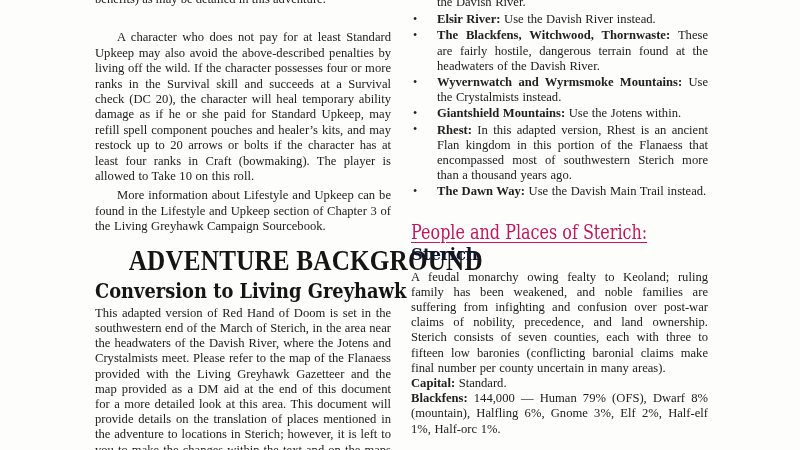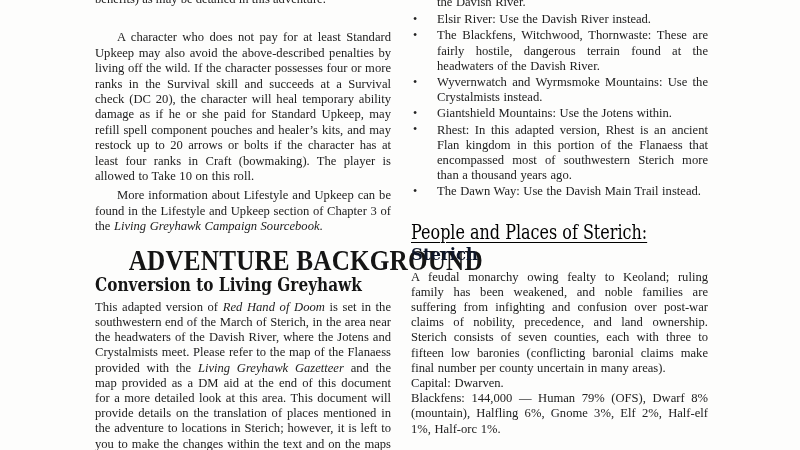--- a/index.html
+++ b/index.html
@@ -27,30 +27,30 @@
   .para-conv { margin-top:4px; line-height:15.2px; }
 
   h1.adv-heading {
     margin-top:12px; text-align:right; white-space:nowrap;
     font-size:30px; line-height:26px; font-weight:bold; color:#151515;
     letter-spacing:0.2px;
   }
   h1.adv-heading .squeeze { display:inline-block; transform:scaleX(0.84); transform-origin:50% 50%; }
 
   h2.conv-heading {
-    margin-top:0; white-space:nowrap;
+    margin-top:6px; white-space:nowrap;
     font-family:"DejaVu Serif","Liberation Serif",serif;
-    font-size:18px; line-height:23px; font-weight:bold; color:#151515;
+    font-size:21px; line-height:23px; font-weight:bold; color:#151515;
   }
   h2.conv-heading .squeeze { display:inline-block; transform:scaleX(0.85); transform-origin:0 50%; }
 
   h2.people-heading {
     margin-top:21px; white-space:nowrap;
     font-family:"DejaVu Serif","Liberation Serif",serif;
-    font-size:19.5px; line-height:24px; font-weight:normal; color:#000000;
+    font-size:19.5px; line-height:24px; font-weight:normal; color:#be185d;
   }
   h2.people-heading .squeeze {
     display:inline-block; transform:scaleX(0.82); transform-origin:0 50%;
     text-decoration:underline; text-underline-offset:3px; text-decoration-thickness:1px;
   }
   h3.sterich-heading {
     margin-top:1px;
     font-family:"DejaVu Serif","Liberation Serif",serif;
     font-size:16.5px; line-height:18px; font-weight:bold; color:#0f172a;
   }
@@ -60,22 +60,22 @@
     position:relative; padding-left:26px;
     font-size:12.6px; line-height:15.2px;
     text-align:justify; text-align-last:left;
     margin-bottom:1px; word-spacing:0.4px;
   }
   .bullet-marker {
     position:absolute; left:2px; top:-0.5px;
     font-size:12px; line-height:15.2px;
   }
   .para-sterich { margin-top:6px; }
-  .run-b { font-weight:normal;margin-top:24px; }
-  .run-i { font-style:italic; }
+  .run-b { font-weight:bold;margin-top:24px; }
+  .run-i { }
   .stretch-last { text-align-last:justify; }
 </style>
 </head>
 <body>
 
 <div class="page">
 
   <div class="col col-left">
     <div class="clipped-line">benefits) as may be detailed in this adventure.</div>
     <p class="body-text indent">A character who does not pay for at least Standard Upkeep may also avoid the above-described penalties by living off the wild. If the character possesses four or more ranks in the Survival skill and succeeds at a Survival check (DC 20), the character will heal temporary ability damage as if he or she paid for Standard Upkeep, may refill spell component pouches and healer’s kits, and may restock up to 20 arrows or bolts if the character has at least four ranks in Craft (bowmaking). The player is allowed to Take 10 on this roll.</p>
@@ -97,17 +97,17 @@
         <li class="bullet-item"><span class="bullet-marker">•</span><span class="run-b">Wyvernwatch and Wyrmsmoke Mountains:</span><span> Use the Crystalmists instead.</span></li>
         <li class="bullet-item"><span class="bullet-marker">•</span><span class="run-b">Giantshield Mountains:</span><span> Use the Jotens within.</span></li>
         <li class="bullet-item"><span class="bullet-marker">•</span><span class="run-b">Rhest:</span><span> In this adapted version, Rhest is an ancient Flan kingdom in this portion of the Flanaess that encompassed most of southwestern Sterich more than a thousand years ago.</span></li>
         <li class="bullet-item"><span class="bullet-marker">•</span><span class="run-b">The Dawn Way:</span><span> Use the Davish Main Trail instead.</span></li>
       </ul>
     <h2 class="people-heading">
       <span class="squeeze">People and Places of Sterich:</span>
     </h2>
     <h3 class="sterich-heading">Sterich</h3>
     <p class="body-text para-sterich">A feudal monarchy owing fealty to Keoland; ruling family has been weakened, and noble families are suffering from infighting and confusion over post-war claims of nobility, precedence, and land ownership. Sterich consists of seven counties, each with three to fifteen low baronies (conflicting baronial claims make final number per county uncertain in many areas).</p>
-    <p class="body-text"><span class="run-b">Capital:</span><span> Dwarven.</span></p>
+    <p class="body-text"><span class="run-b">Capital:</span><span> Standard.</span></p>
     <p class="body-text"><span class="run-b">Blackfens:</span><span> 144,000 — Human 79% (OFS), Dwarf 8% (mountain), Halfling 6%, Gnome 3%, Elf 2%, Half-elf 1%, Half-orc 1%.</span></p>
   </div>
 
 </div>
 
 </body></html>

